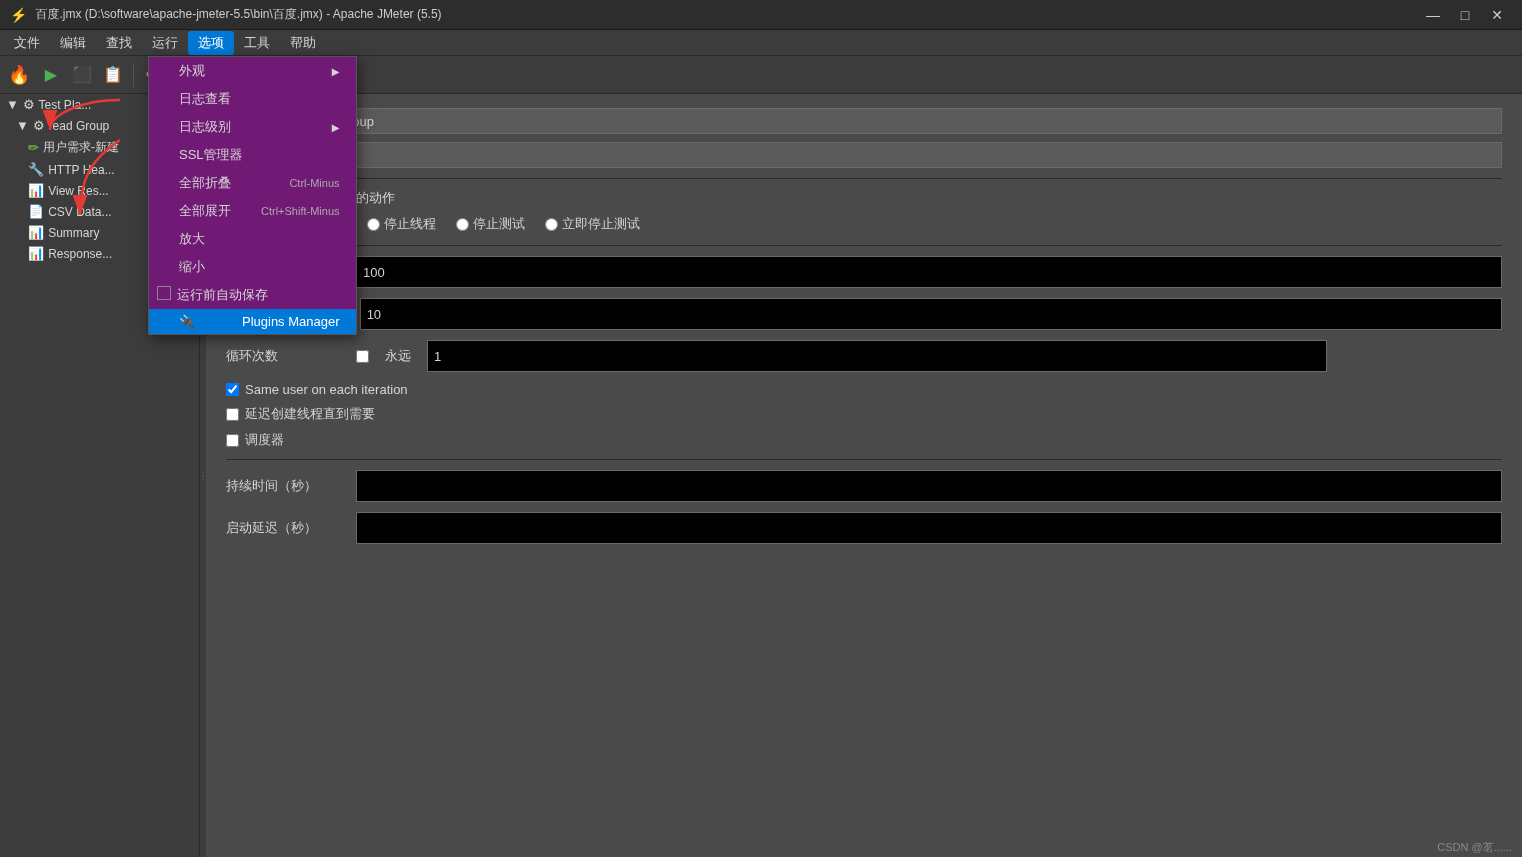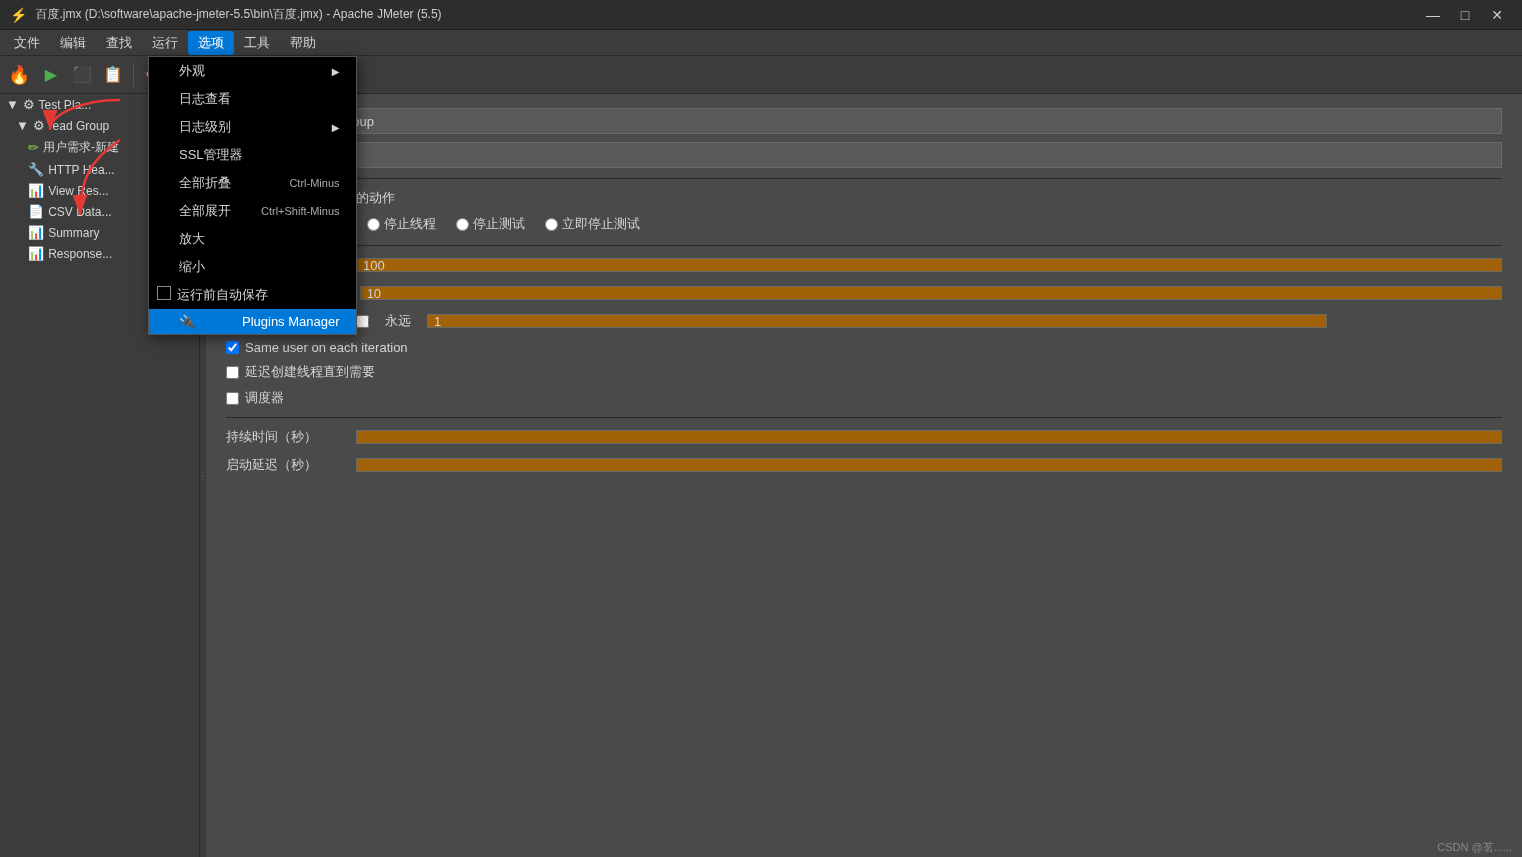--- a/index.html
+++ b/index.html
@@ -111,27 +111,27 @@
       display: flex;
       align-items: center;
       margin-bottom: 10px;
     }
     .form-label {
       color: #d4d4d4;
       font-size: 13px;
       min-width: 130px;
     }
     .form-input {
-      background: #a16207;
+      background: #000000;
       border: 1px solid #6a6a6a;
       color: #d4d4d4;
       padding: 3px 6px;
       font-size: 13px;
       flex: 1;
-      height: 14px;
+      height: 32px;
     }
 
     .name-row {
       display: flex;
       align-items: center;
       margin-bottom: 8px;
     }
     .name-label { color: #d4d4d4; min-width: 60px; font-size: 13px; }
     .name-input {
       background: #5a5a5a;
@@ -156,21 +156,21 @@
 
     .checkbox-row { display: flex; align-items: center; gap: 6px; margin-bottom: 8px; }
     .checkbox-row input[type=checkbox] { cursor: pointer; }
     .checkbox-label { color: #d4d4d4; font-size: 13px; }
 
     
     .dropdown-overlay {
       position: absolute;
       top: 56px;
       left: 148px;
-      background: #000000;
+      background: #701a75;
       border: 1px solid #555;
       min-width: 200px;
       z-index: 1000;
       box-shadow: 2px 4px 12px rgba(0,0,0,0.5);
     }
     .dropdown-item {
       display: flex;
       align-items: center;
       justify-content: space-between;
       padding: 5px 16px 5px 30px;

